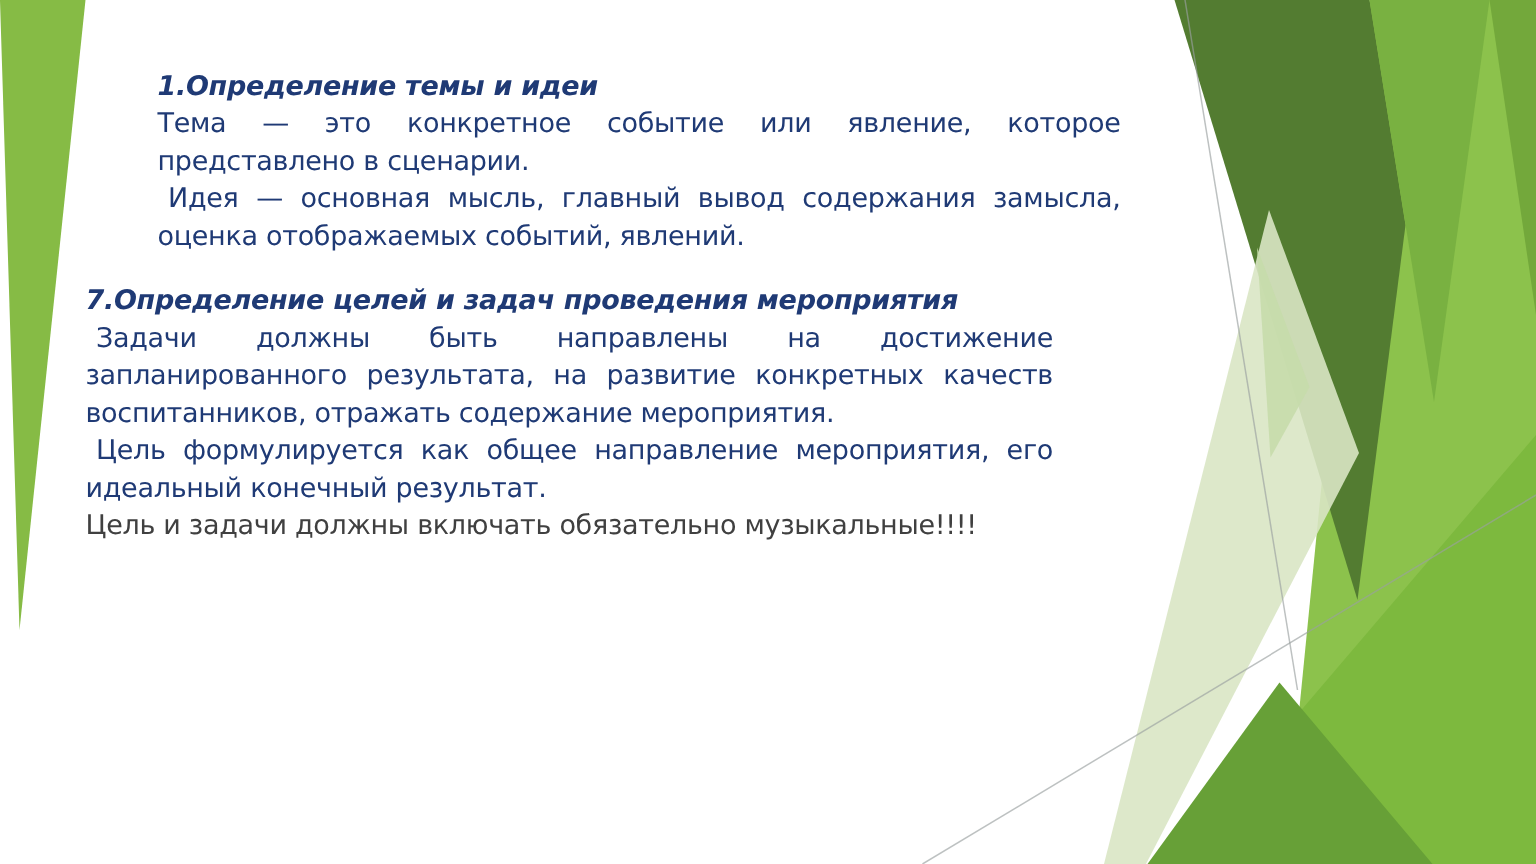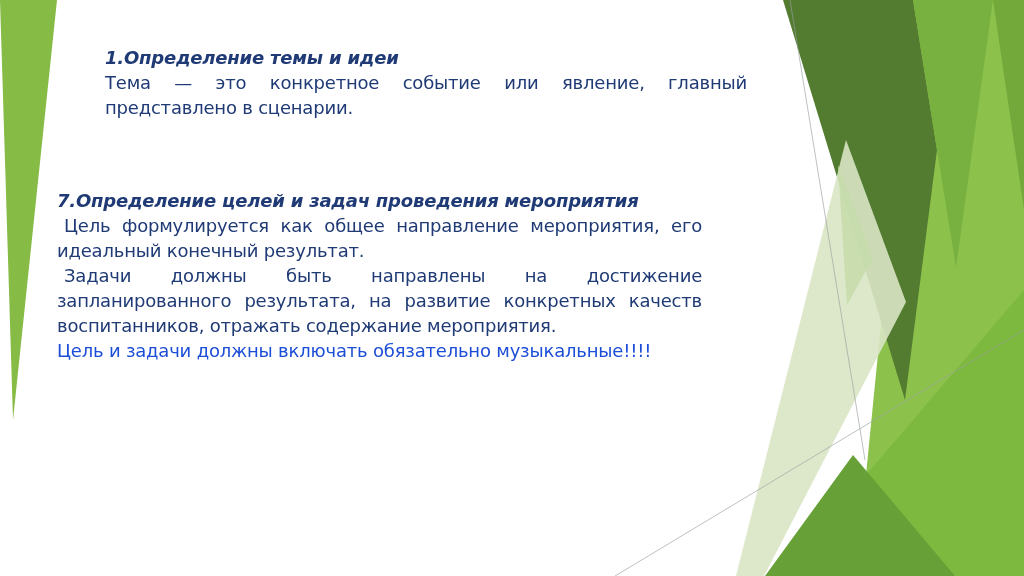--- a/index.html
+++ b/index.html
@@ -25,21 +25,21 @@
     font-weight:bold;
     font-style:italic;
   }
   .textblock p{
     margin:0;
     text-align:justify;
   }
   .textblock p.indent{text-indent:7px;}
   .highlight{
     margin:0;
-    color:#1d4ed8;
+    color:#404040;
     text-align:left;
   }
   #block1{left:105px;top:45px;width:642px;}
   #block2{left:57px;top:188px;width:645px;}
   #block3{left:180px;top:374px;width:602px;}
 </style>
 </head>
 <body>
 
 <div class="slide">
@@ -56,24 +56,25 @@
     <polygon points="853,455 955,576 765,576" fill="#67a037"></polygon>
     <polygon points="846,140 906,302 764,576 736,576" fill="#d9e6c4" fill-opacity="0.9"></polygon>
     <polygon points="838,165 873,258 847,305" fill="#c7dcab" fill-opacity="0.9"></polygon>
 
     <line x1="790" y1="0" x2="865" y2="460" stroke="#9aa0a0" stroke-width="1" stroke-opacity="0.65"></line>
     <line x1="1024" y1="330" x2="615" y2="576" stroke="#9aa0a0" stroke-width="1" stroke-opacity="0.65"></line>
   </svg>
 
   <div class="textblock" id="block1">
     <h3>1.Определение темы и идеи</h3>
-    <p>Тема — это конкретное событие или явление, главный представлено в сценарии.</p>
+    <p>Тема — это конкретное событие или явление, которое представлено в сценарии.</p>
+    <p class="indent">Идея — основная мысль, главный вывод содержания замысла, оценка отображаемых событий, явлений.</p>
   </div>
 
   <div class="textblock" id="block2">
     <h3>7.Определение целей и задач проведения мероприятия</h3>
+    <p class="indent">Задачи должны быть направлены на достижение запланированного результата, на развитие конкретных качеств воспитанников, отражать содержание мероприятия.</p>
     <p class="indent">Цель формулируется как общее направление мероприятия, его идеальный конечный результат.</p>
-    <p class="indent">Задачи должны быть направлены на достижение запланированного результата, на развитие конкретных качеств воспитанников, отражать содержание мероприятия.</p>
     <p class="highlight">Цель и задачи должны включать обязательно музыкальные!!!!</p>
   </div>
 
 
 </div>
 
 </body></html>

